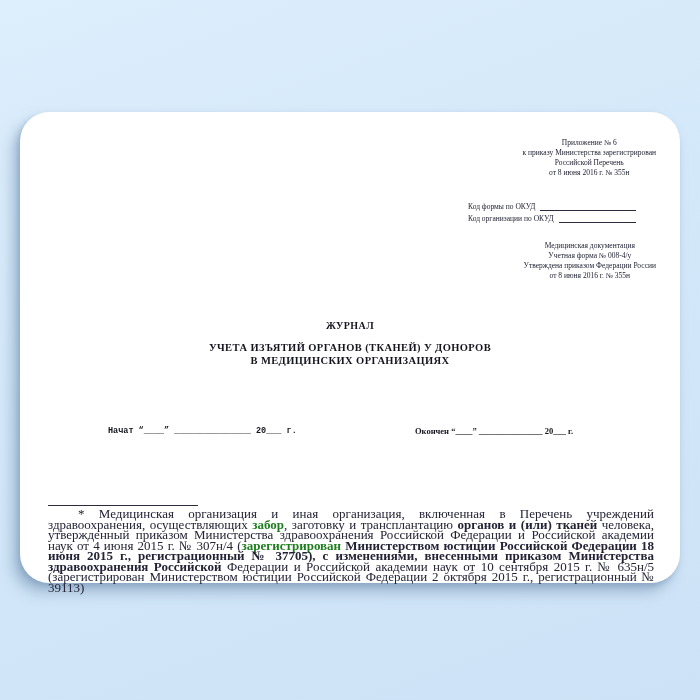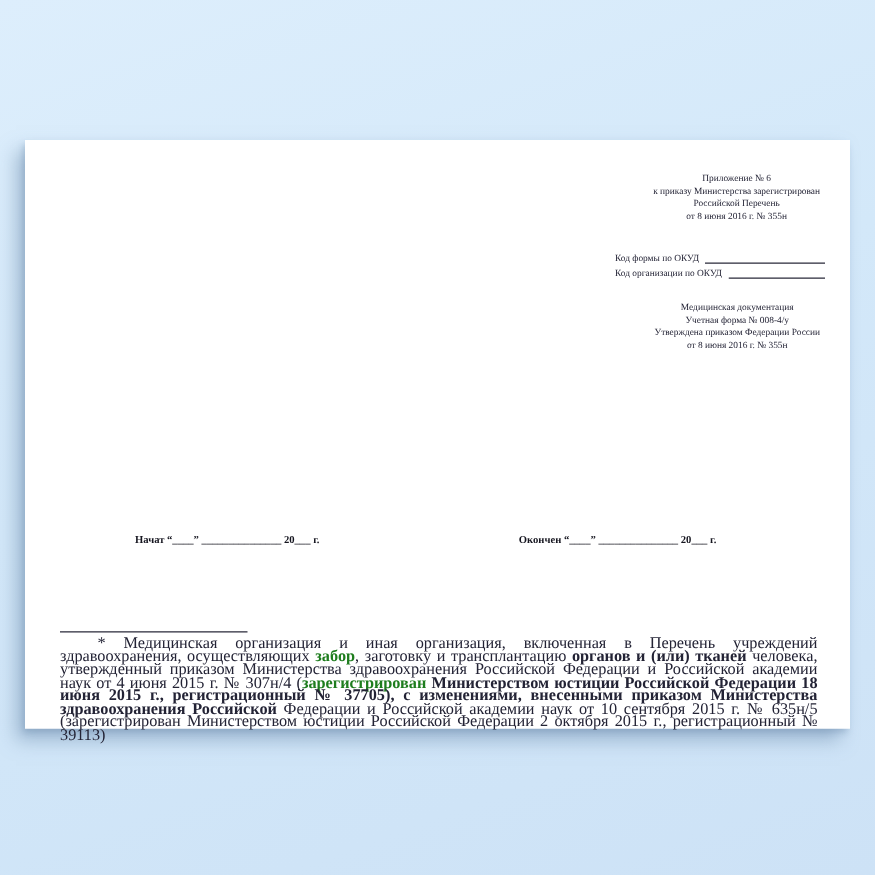--- a/index.html
+++ b/index.html
@@ -16,20 +16,21 @@
     color: var(--text, #232335);
   }
   .page {
     position: absolute;
     left: 20px;
     top: 112px;
     width: 660px;
     height: 471px;
     background: var(--page, #ffffff);
     box-shadow: -7px 9px 14px rgba(105, 138, 172, 0.50), -2px 3px 5px rgba(105, 138, 172, 0.35);
+    border-radius: 29px;
   }
   .appendix {
     position: absolute;
     top: 26px;
     right: 24px;
     text-align: center;
     font-size: 7.5px;
     line-height: 10px;
     white-space: nowrap;
   }
@@ -42,21 +43,21 @@
   }
   .blank-line {
     border-bottom: 1px solid #2a2a3a;
     width: 181px;
   }
   .org-block .blank-line.first { margin-top: 22px; }
   .org-block .label.second { margin-top: 11px; }
   .org-block .blank-line.second { margin-top: 14px; }
   .codes {
     position: absolute;
-    left: 472px;
+    left: 448px;
     top: 90px;
     width: 168px;
     font-size: 7.5px;
   }
   .code-row {
     display: flex;
     align-items: flex-end;
     margin-bottom: 3px;
     white-space: nowrap;
   }
@@ -97,21 +98,21 @@
   .dates {
     position: absolute;
     top: 314px;
     left: 0;
     right: 0;
     height: 12px;
     font-weight: bold;
     font-size: 8.5px;
     color: #15151f;
   }
-  .date-started { position: absolute; left: 88px; white-space: nowrap; }
+  .date-started { position: absolute; left: 88px; white-space: nowrap; font-family: Liberation Mono, monospace; }
   .date-finished { position: absolute; left: 395px; white-space: nowrap; }
   .footnote-sep {
     position: absolute;
     left: 28px;
     top: 393px;
     width: 150px;
     border-top: 1px solid #2a2a3a;
   }
   .footnote {
     position: absolute;
@@ -150,20 +151,27 @@
     </div>
   </div>
 
   <div class="docblock">
     <div>Медицинская документация</div>
     <div>Учетная форма № 008-4/у</div>
     <div>Утверждена приказом Федерации России</div>
     <div>от 8 июня 2016 г. № 355н</div>
   </div>
 
+  <div class="title-block">
+    <div class="title-main">ЖУРНАЛ</div>
+    <div class="title-sub">
+      <div>УЧЕТА ИЗЪЯТИЙ ОРГАНОВ (ТКАНЕЙ) У ДОНОРОВ</div>
+      <div>В МЕДИЦИНСКИХ ОРГАНИЗАЦИЯХ</div>
+    </div>
+  </div>
 
   <div class="dates">
     <span class="date-started">Начат “____” _______________ 20___ г.</span>
     <span class="date-finished">Окончен “____” _______________ 20___ г.</span>
   </div>
 
   <div class="footnote-sep"></div>
   <div class="footnote"><span>* Медицинская организация и иная организация, включенная в Перечень учреждений здравоохранения, осуществляющих </span><span class="g">забор</span><span>, заготовку и трансплантацию </span><span class="b">органов и (или) тканей</span><span> человека, утвержденный приказом Министерства здравоохранения Российской Федерации и Российской академии наук от 4 июня 2015 г. № 307н/4 (</span><span class="g">зарегистрирован</span><span class="b"> Министерством юстиции Российской Федерации 18 июня 2015 г., регистрационный № 37705), с изменениями, внесенными приказом Министерства здравоохранения Российской</span><span> Федерации и Российской академии наук от 10 сентября 2015 г. № 635н/5 (зарегистрирован Министерством юстиции Российской Федерации 2 октября 2015 г., регистрационный № 39113)</span></div>
 
 </div>

